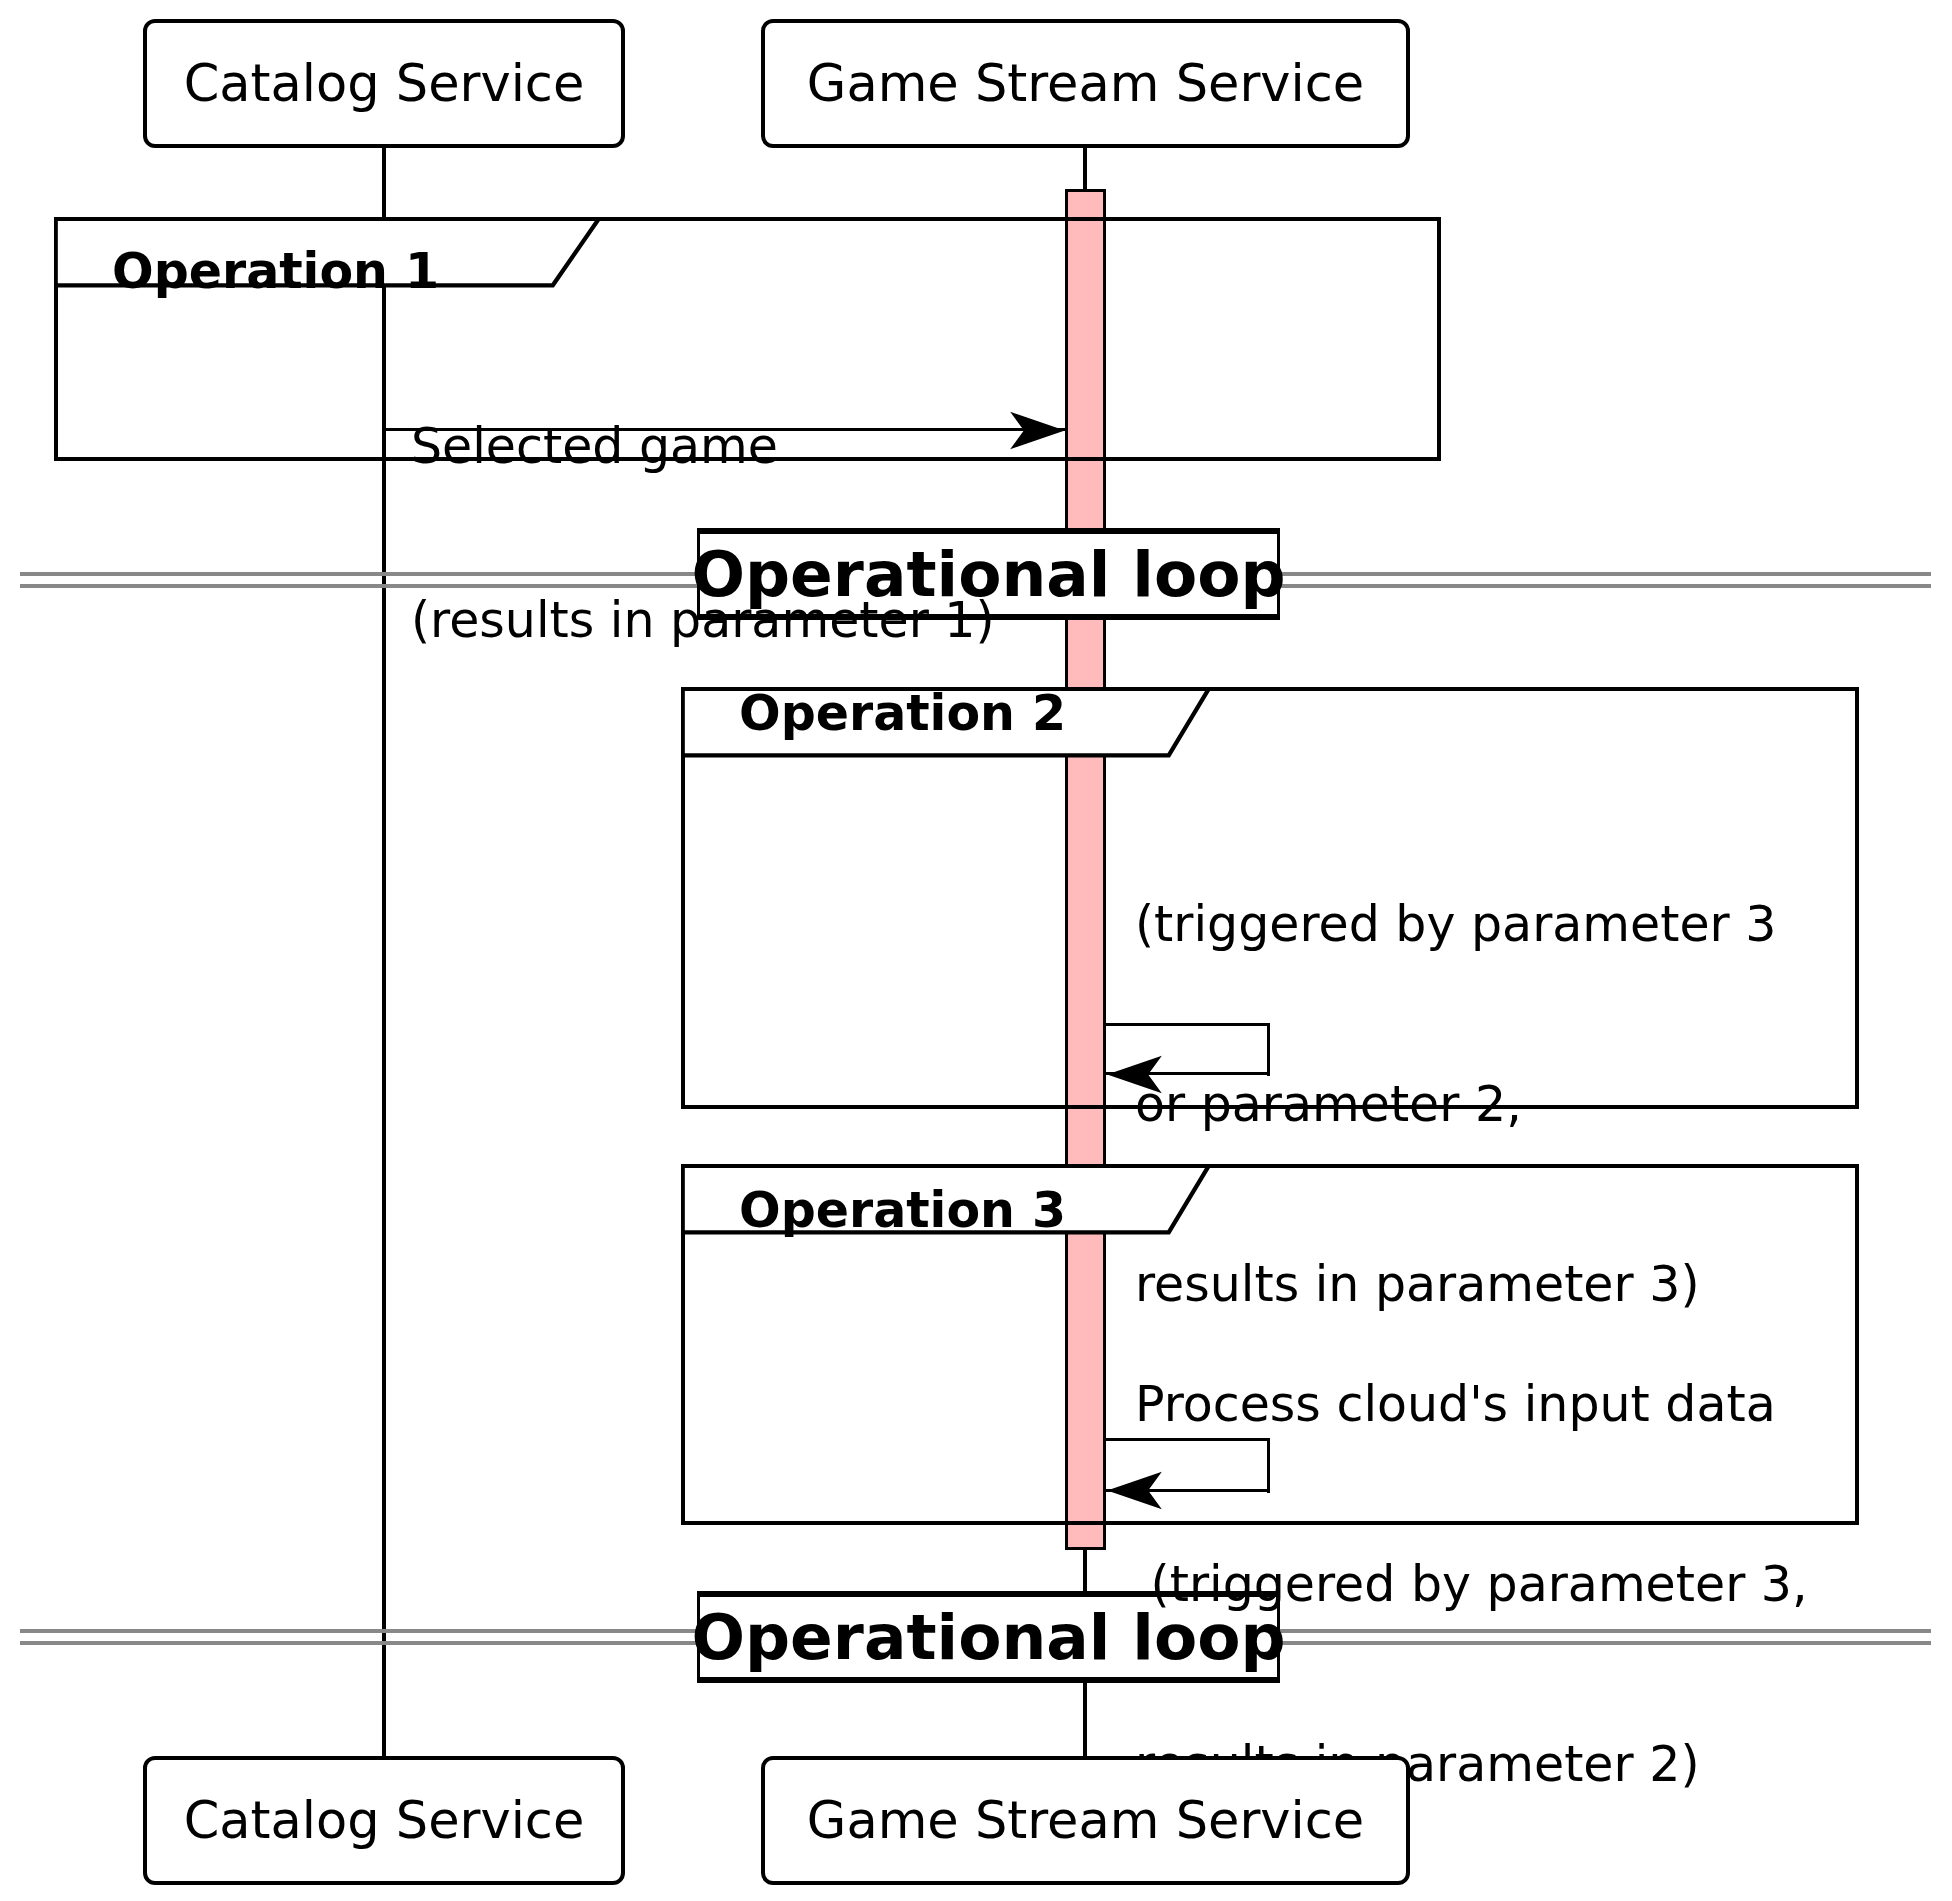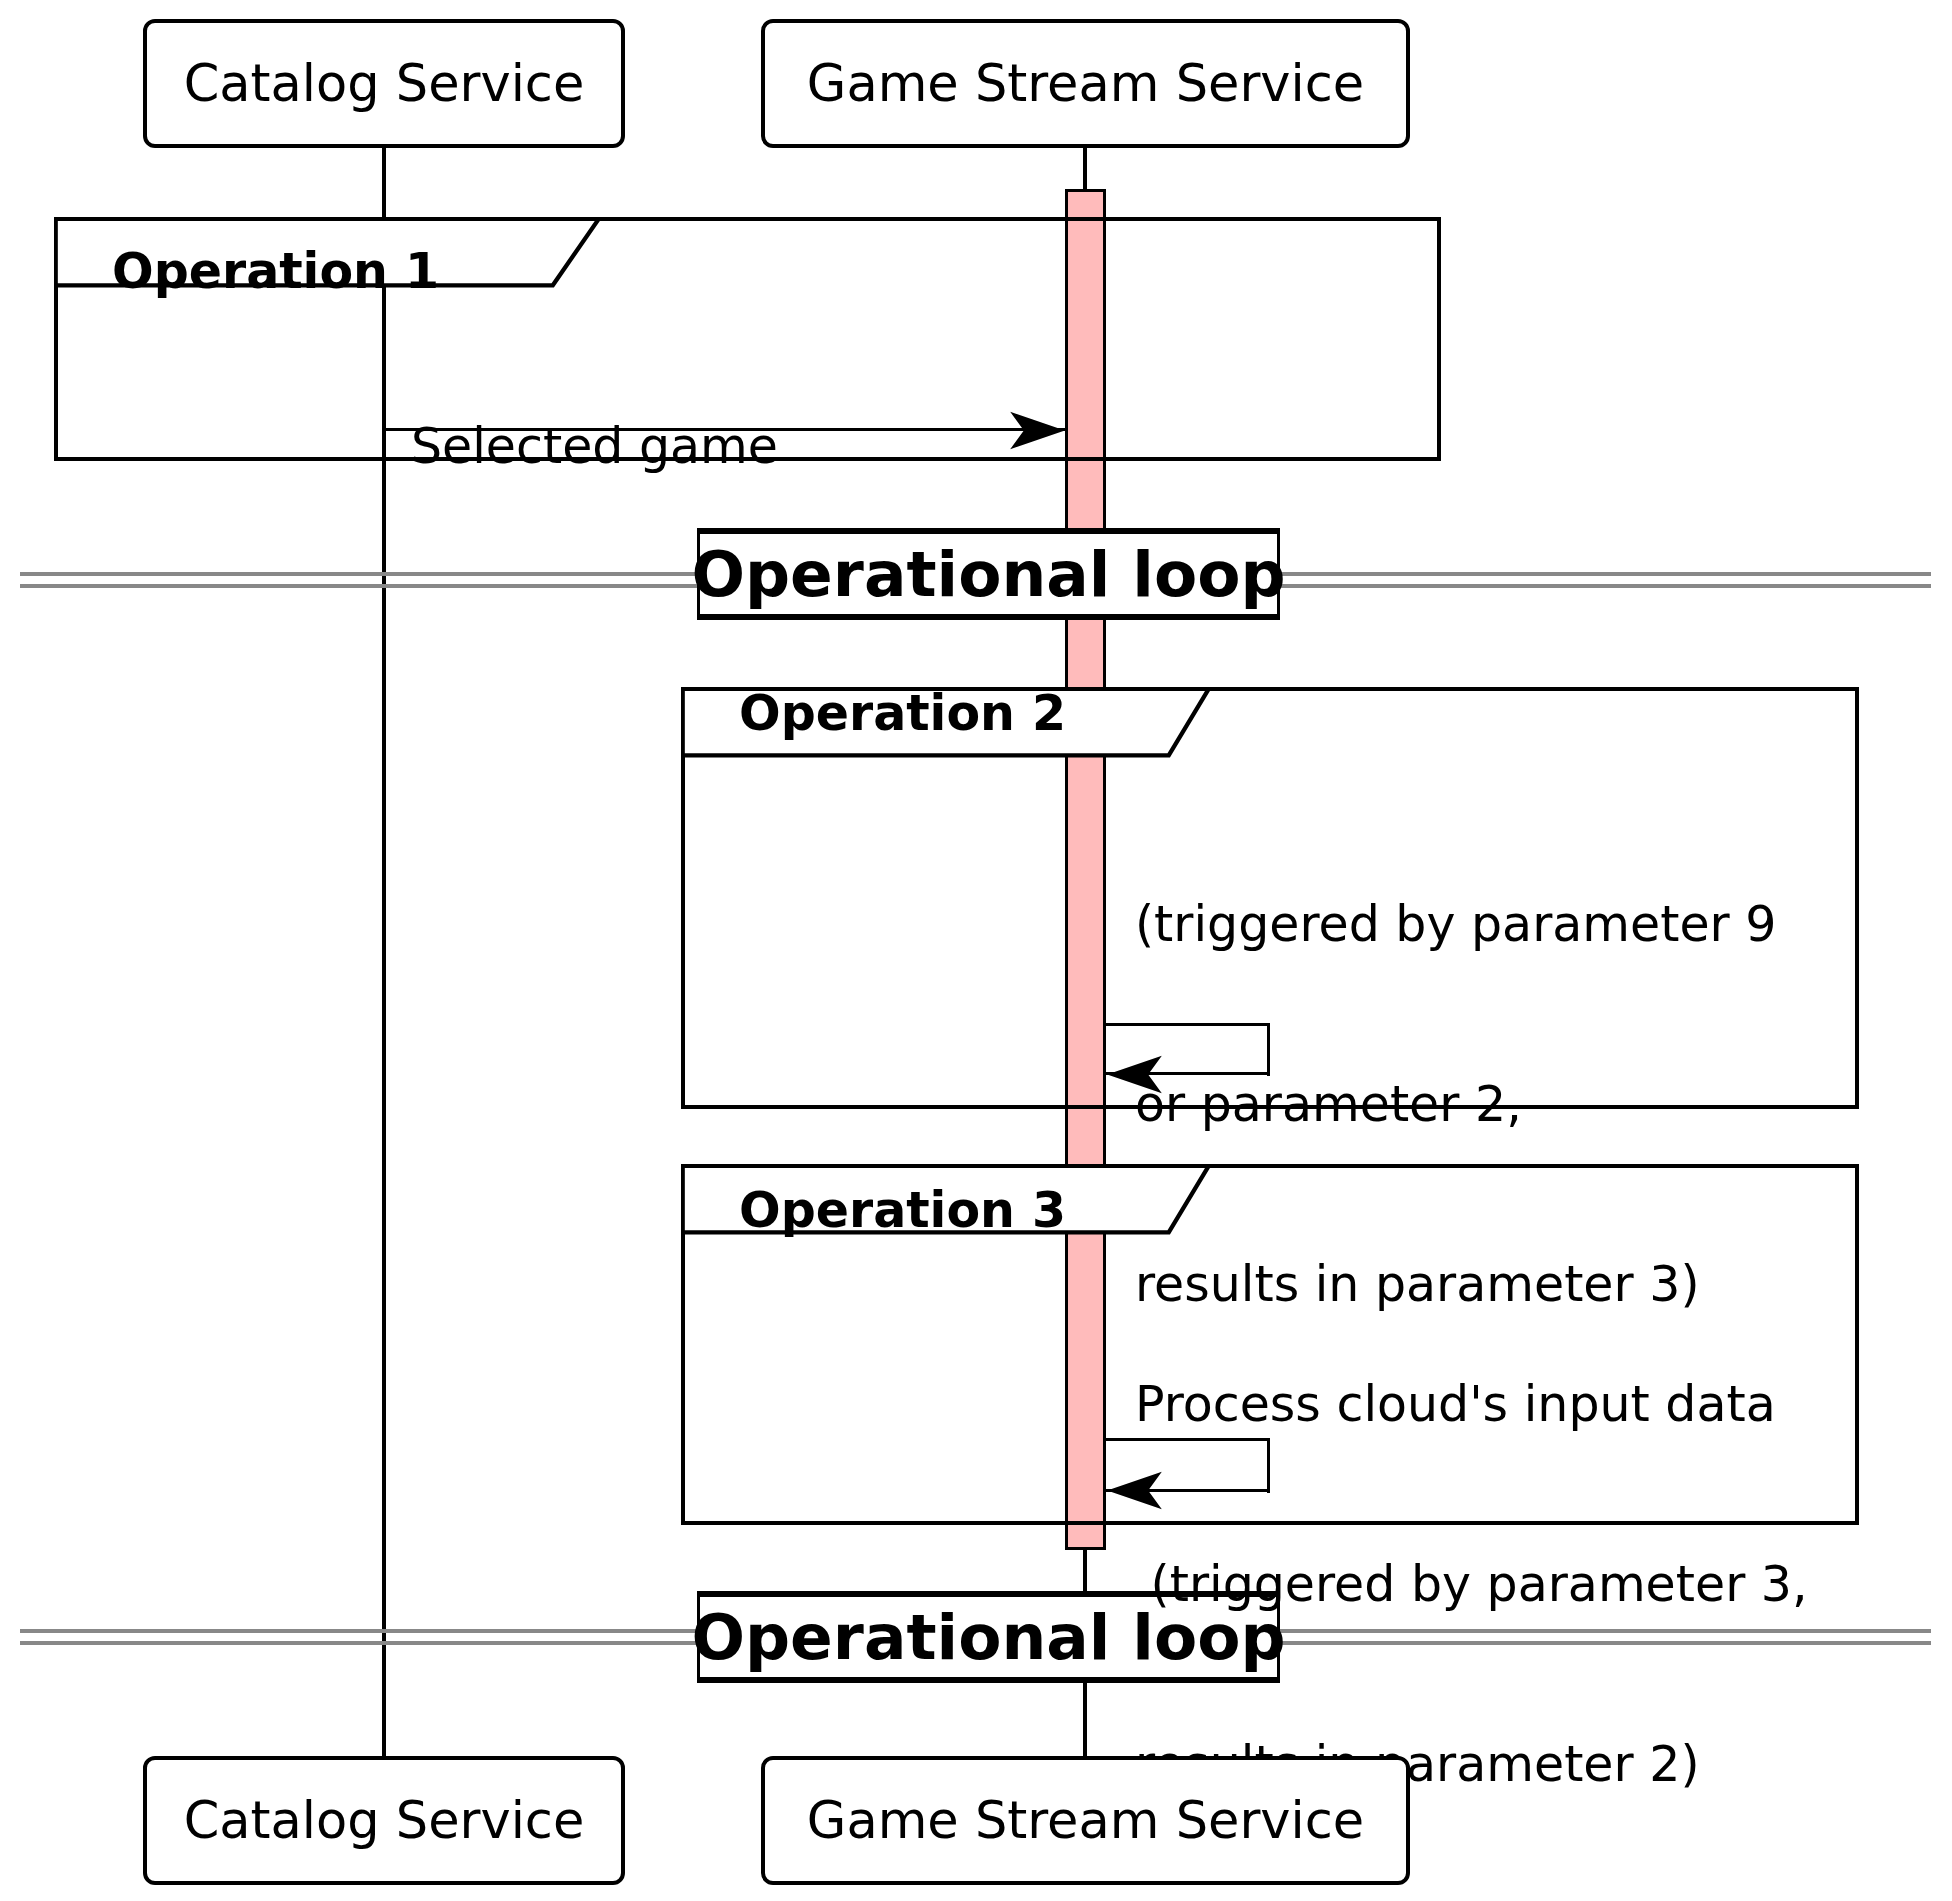--- a/index.html
+++ b/index.html
@@ -105,36 +105,37 @@
   <div class="abs frame" style="left:54px; top:217px; width:1387px; height:244px;"></div>
   <svg class="abs frame-tab-svg" style="left:54px; top:217px;" width="549" height="71" viewBox="0 0 645 83">
     <polygon points="2,2 640,2 586,80 2,80" fill="#ffffff" stroke="#000000" stroke-width="5"></polygon>
   </svg>
   <div class="abs frame-label" style="left:112px; top:221px; height:61px;margin-top:20px;">
     <span>Operation 1</span>
   </div>
 
   <div class="abs msg-text" style="left:411px; top:302px;">
     <div>Selected game</div>
+    <div>(results in parameter 1)</div>
   </div>
   <div class="abs msg-line" style="left:384px; top:428px; width:682px; height:3.4px;"></div>
   <svg class="abs arrowhead" style="left:1010px; top:410px;" width="55" height="41" viewBox="0 0 64 48">
     <polygon points="0,2 64,24 0,46 16,24" fill="#000000"></polygon>
   </svg>
 
   <div class="abs frame" style="left:681px; top:687px; width:1178px; height:422px;"></div>
   <svg class="abs frame-tab-svg" style="left:681px; top:687px;" width="532" height="71" viewBox="0 0 625 83">
     <polygon points="2,2 620,2 573,80 2,80" fill="#ffffff" stroke="#000000" stroke-width="5"></polygon>
   </svg>
   <div class="abs frame-label" style="left:739px; top:691px; height:44px;">
     <span>Operation 2</span>
   </div>
 
   <div class="abs msg-text wide" style="left:1135px; top:775px;">
-    <div>(triggered by parameter 9</div>
+    <div>(triggered by parameter 3</div>
     <div>or parameter 2,</div>
     <div>results in parameter 3)</div>
   </div>
   <div class="abs msg-line" style="left:1106px; top:1023px; width:164px; height:3.4px;"></div>
   <div class="abs msg-line" style="left:1267px; top:1023px; width:3.4px; height:53px;"></div>
   <div class="abs msg-line" style="left:1106px; top:1072px; width:164px; height:3.4px;"></div>
   <svg class="abs arrowhead" style="left:1107px; top:1054px;" width="55" height="41" viewBox="0 0 64 48">
     <polygon points="64,2 0,24 64,46 48,24" fill="#000000"></polygon>
   </svg>
 

